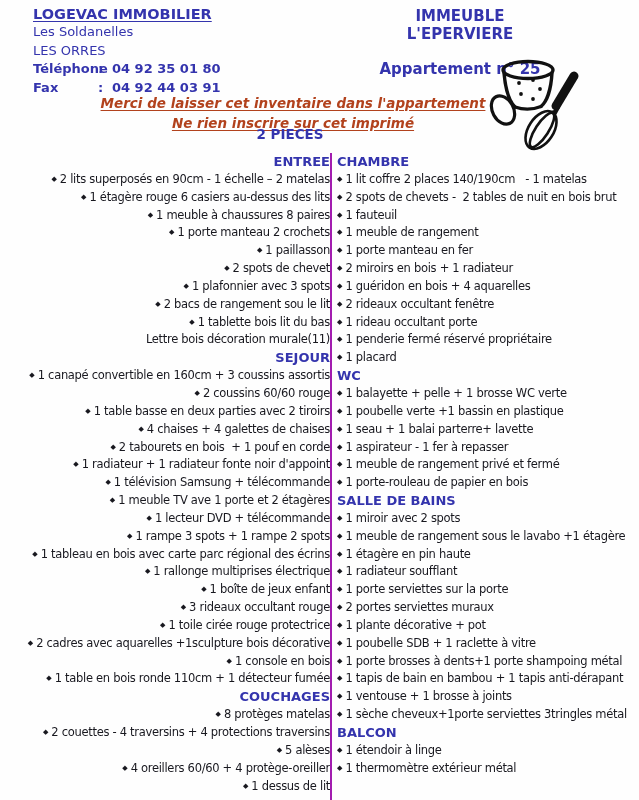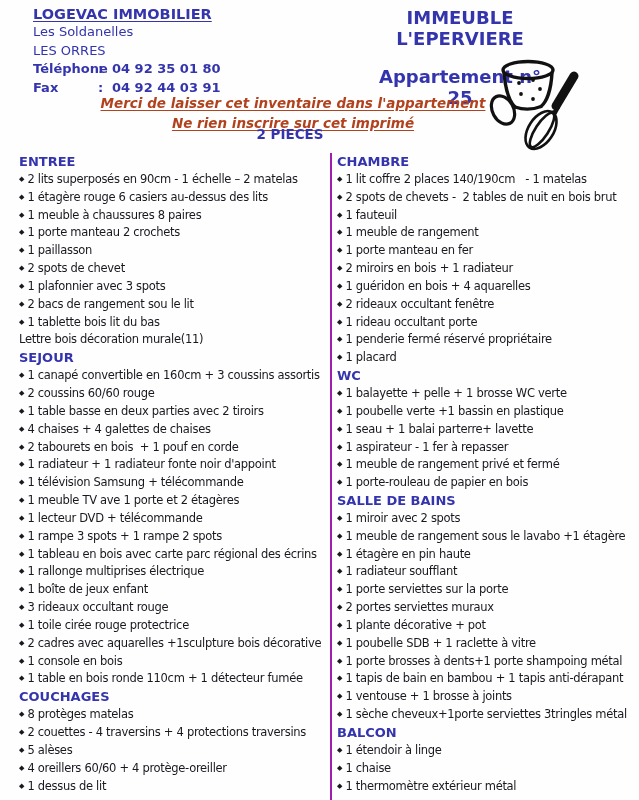--- a/index.html
+++ b/index.html
@@ -6,32 +6,32 @@
   .page{
     position:relative;width:639px;height:800px;background:#fefefe;
     font-family:"DejaVu Sans", sans-serif;color:#18181f;overflow:hidden;
   }
   
   .agency{position:absolute;left:33px;top:5px;color:#3434ad;font-size:13px;line-height:18.4px;}
   .agency-name{font-weight:bold;font-size:14.5px;text-decoration:underline;text-underline-offset:2px;}
   .agency-row{display:flex;font-weight:bold;}
   .agency-row .lbl{width:65px;}
   .agency-row .colon{width:14px;}
-  .building{position:absolute;left:376px;top:7px;width:168px;text-align:center;color:#3434ad;font-weight:bold;font-size:18px;}
+  .building{position:absolute;left:376px;top:7px;width:168px;text-align:center;color:#3434ad;font-weight:bold;font-size:15px;}
   .building-apartment{margin-top:17px;}
   .notices{position:absolute;left:0;top:93px;width:576px;text-align:center;color:#b2421d;
     font-weight:bold;font-style:italic;font-size:13.5px;line-height:20px;}
   .notices .u{text-decoration:underline;text-underline-offset:2px;margin-left:10px;}
   .title-block{position:absolute;left:0;top:126px;width:580px;text-align:center;color:#3434ad;
     font-weight:bold;font-size:13.5px;line-height:17.5px;}
   .clipart{position:absolute;left:487px;top:56px;width:106px;height:106px;}
   
   .columns{position:absolute;left:0;top:153px;width:639px;height:647px;display:flex;}
   .col{box-sizing:border-box;}
-  .col-left{width:330px;padding-left:19px;}
+  .col-left{width:330px;padding-left:19px;text-align:right;}
   .col-right{width:309px;border-left:2px solid #a21caf;padding-left:5px;}
   .line{height:17.85px;line-height:17.85px;white-space:pre;overflow:visible;}
   .section-title{color:#3434ad;font-weight:bold;font-size:13px;}
   .item{font-size:11.5px;letter-spacing:-0.3px;color:#18181f;}
   .bullet{font-size:7px;vertical-align:2px;margin-right:3px;letter-spacing:0;}
 </style>
 </head>
 <body>
 
 <div class="page">
@@ -158,18 +158,17 @@
         <div class="line item"><span class="bullet">◆</span><span>1 porte serviettes sur la porte</span></div>
         <div class="line item"><span class="bullet">◆</span><span>2 portes serviettes muraux</span></div>
         <div class="line item"><span class="bullet">◆</span><span>1 plante décorative + pot</span></div>
         <div class="line item"><span class="bullet">◆</span><span>1 poubelle SDB + 1 raclette à vitre</span></div>
         <div class="line item"><span class="bullet">◆</span><span>1 porte brosses à dents+1 porte shampoing métal</span></div>
         <div class="line item"><span class="bullet">◆</span><span>1 tapis de bain en bambou + 1 tapis anti-dérapant</span></div>
         <div class="line item"><span class="bullet">◆</span><span>1 ventouse + 1 brosse à joints</span></div>
         <div class="line item"><span class="bullet">◆</span><span>1 sèche cheveux+1porte serviettes 3tringles métal</span></div>
         <div class="line section-title">BALCON</div>
         <div class="line item"><span class="bullet">◆</span><span>1 étendoir à linge</span></div>
-        <div class="line item"><span class="bullet">◆</span><span>1 chaise</span></div>
         <div class="line item"><span class="bullet">◆</span><span>1 thermomètre extérieur métal</span></div>
       </div>
   </div>
 
 </div>
 
 </body></html>

